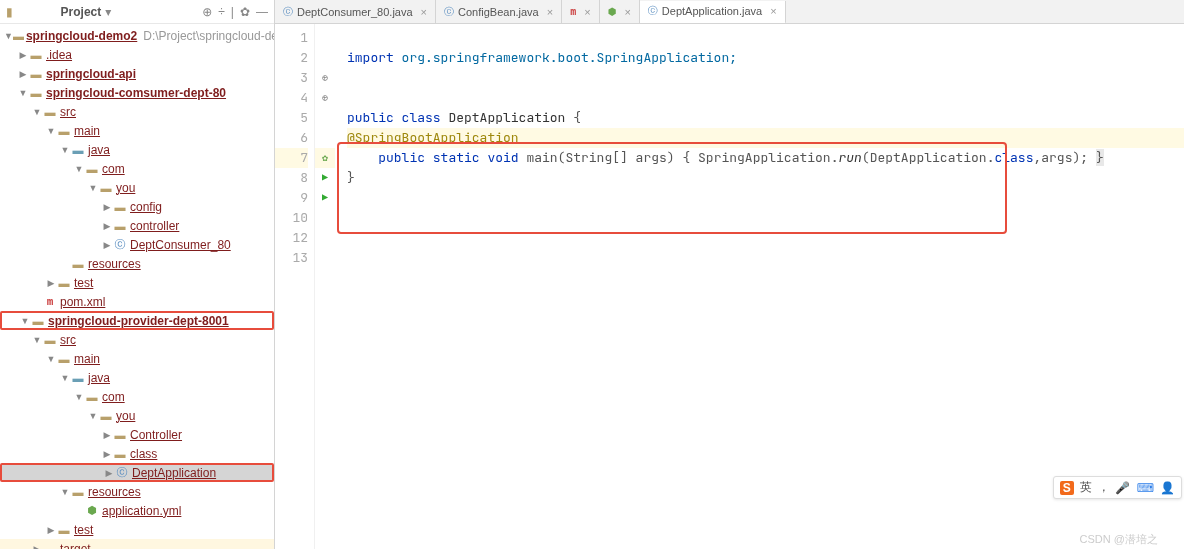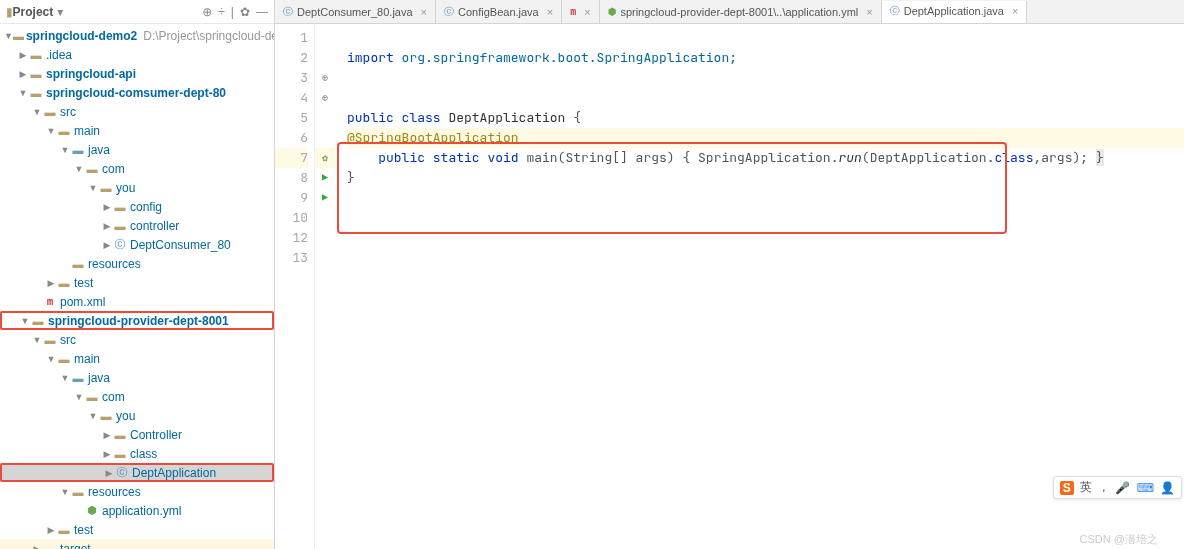--- a/index.html
+++ b/index.html
@@ -1,27 +1,27 @@
 <!DOCTYPE html>
 <html><head>
 <meta charset="utf-8">
 <style>
 * { box-sizing: border-box; margin: 0; padding: 0; }
 body { font-family: "Segoe UI", Arial, sans-serif; font-size: 12px; color: #555; background: #fff; width: 1184px; height: 549px; overflow: hidden; position: relative; }
 .container { display: flex; height: 100%; }
 .sidebar { width: 275px; border-right: 1px solid #d4d4d4; display: flex; flex-direction: column; background: #fff; }
 .sidebar-header { height: 24px; display: flex; align-items: center; padding: 0 6px; border-bottom: 1px solid #e8e8e8; color: #555; }
-.sidebar-header .title { font-weight: bold; margin-right: 4px; }
+.sidebar-header .title { font-weight: bold; margin-right: 4px; padding-left: 48px; }
 .sidebar-header .dropdown { color: #888; margin-right: auto; }
 .sidebar-header .toolbar-icons { display: flex; gap: 6px; color: #888; }
 .tree { overflow-y: auto; flex: 1; padding: 2px 0; }
 .tree-row { display: flex; align-items: center; height: 19px; padding-right: 4px; white-space: nowrap; cursor: default; }
 .tree-row .arrow { width: 10px; text-align: center; color: #888; font-size: 9px; }
 .tree-row .icon { width: 16px; text-align: center; margin-right: 2px; font-size: 11px; }
-.tree-row .label { color: #0369a1; }
+.tree-row .label { color: #7f1d1d; text-decoration: underline; }
 .tree-row .label.bold { font-weight: bold; }
 .tree-row .path { color: #999; margin-left: 6px; }
 .tree-row.selected { background: #d5d5d5; }
 .red-box { border: 2px solid #e74c3c; border-radius: 2px; }
 .folder-icon { color: #b8a06b; }
 .module-icon { color: #6a9fb5; }
 .java-icon { color: #5c8fc1; }
 .maven-icon { color: #cc4444; font-weight: bold; font-family: monospace; }
 .yml-icon { color: #6aa84f; }
 
@@ -227,21 +227,20 @@
           <span class="icon java-icon">ⓒ</span>
           <span>ConfigBean.java</span>
           <span class="close">×</span>
         </div>
       <div class="tab">
           <span class="icon maven-icon">m</span>
           <span class="close">×</span>
         </div>
       <div class="tab">
           <span class="icon yml-icon">⬢</span>
-          <span>springcloud-provider-dept-8001\..\application.yml</span>
           <span class="close">×</span>
         </div>
       <div class="tab active">
           <span class="icon java-icon">ⓒ</span>
           <span>DeptApplication.java</span>
           <span class="close">×</span>
         </div>
     </div>
 
     <div class="editor">

